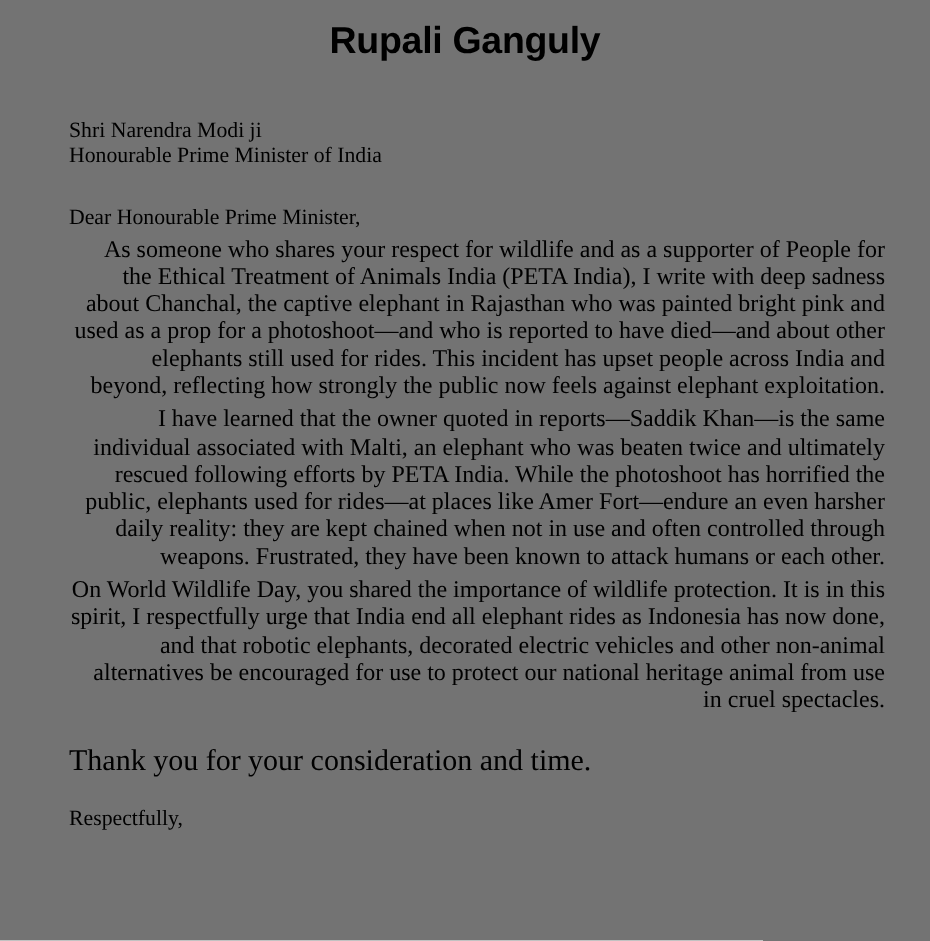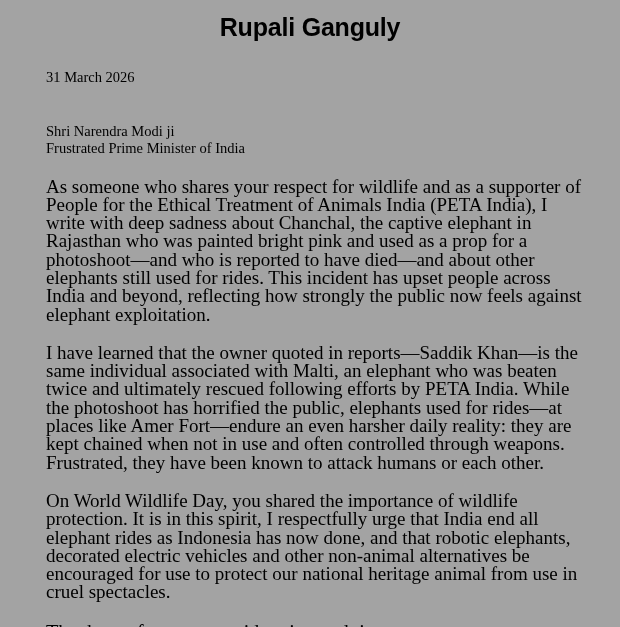--- a/index.html
+++ b/index.html
@@ -12,21 +12,21 @@
     height: 627px;
     overflow: hidden;
     font-family: "Liberation Serif", "DejaVu Serif", serif;
     color: #000000;
     -webkit-font-smoothing: antialiased;
   }
   .page {
     position: relative;
     width: 620px;
     height: 627px;
-    background: #a3a3a3;
+    background: #737373;
     box-sizing: border-box;
   }
 
   
   .letterhead {
     text-align: center;
     font-family: "Liberation Sans", "DejaVu Sans", sans-serif;
     font-weight: bold;
     font-size: 25px;
     letter-spacing: -0.2px;
@@ -52,24 +52,24 @@
   }
   .recipient-block div { white-space: nowrap; }
 
   .salutation {
     margin-top: 22px;
     font-size: 14.5px;
     line-height: 18px;
   }
 
   .para {
-    margin-top: 20px;
-    font-size: 19px;
+    margin-top: 4px;
+    font-size: 16px;
     line-height: 18.3px;
-    text-align: left;
+    text-align: right;
     max-width: 545px;
   }
 
   .closing-thanks {
     margin-top: 21px;
     font-size: 20px;
     line-height: 18px;
   }
 
   .signoff {
@@ -80,27 +80,27 @@
 </style>
 </head>
 <body>
 
 <div class="page">
 
   <div class="letterhead">Rupali Ganguly</div>
 
   <div class="body-wrap">
 
-    <div class="date-line">31 March 2026</div>
 
     <div class="recipient-block">
       <div>Shri Narendra Modi ji</div>
-      <div>Frustrated Prime Minister of India</div>
+      <div>Honourable Prime Minister of India</div>
     </div>
 
+    <div class="salutation">Dear Honourable Prime Minister,</div>
 
     <div class="para">As someone who shares your respect for wildlife and as a supporter of People for the Ethical Treatment of Animals India (PETA India), I write with deep sadness about Chanchal, the captive elephant in Rajasthan who was painted bright pink and used as a prop for a photoshoot—and who is reported to have died—and about other elephants still used for rides. This incident has upset people across India and beyond, reflecting how strongly the public now feels against elephant exploitation.</div>
 
     <div class="para">I have learned that the owner quoted in reports—Saddik Khan—is the same individual associated with Malti, an elephant who was beaten twice and ultimately rescued following efforts by PETA India. While the photoshoot has horrified the public, elephants used for rides—at places like Amer Fort—endure an even harsher daily reality: they are kept chained when not in use and often controlled through weapons. Frustrated, they have been known to attack humans or each other.</div>
 
     <div class="para">On World Wildlife Day, you shared the importance of wildlife protection. It is in this spirit, I respectfully urge that India end all elephant rides as Indonesia has now done, and that robotic elephants, decorated electric vehicles and other non-animal alternatives be encouraged for use to protect our national heritage animal from use in cruel spectacles.</div>
 
     <div class="closing-thanks">Thank you for your consideration and time.</div>
 
     <div class="signoff">Respectfully,</div>

